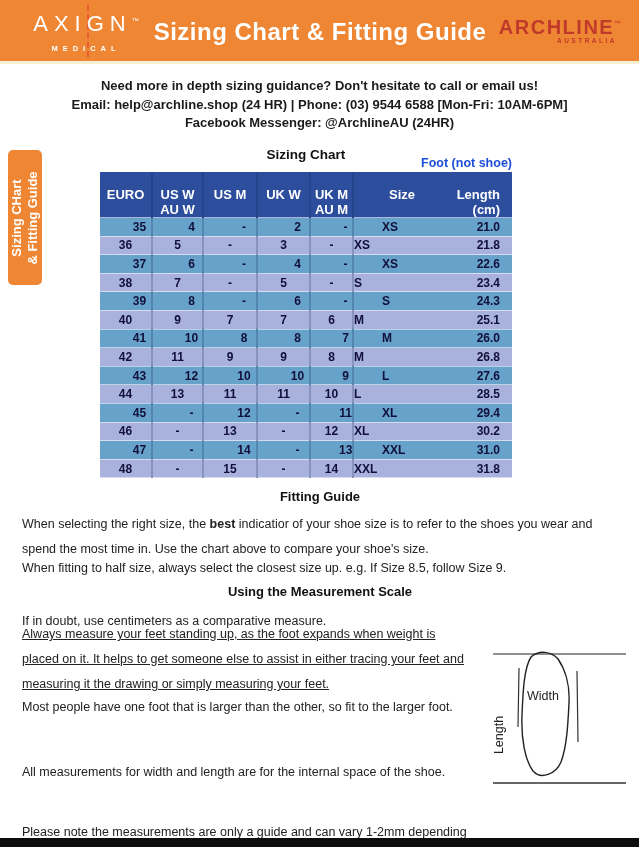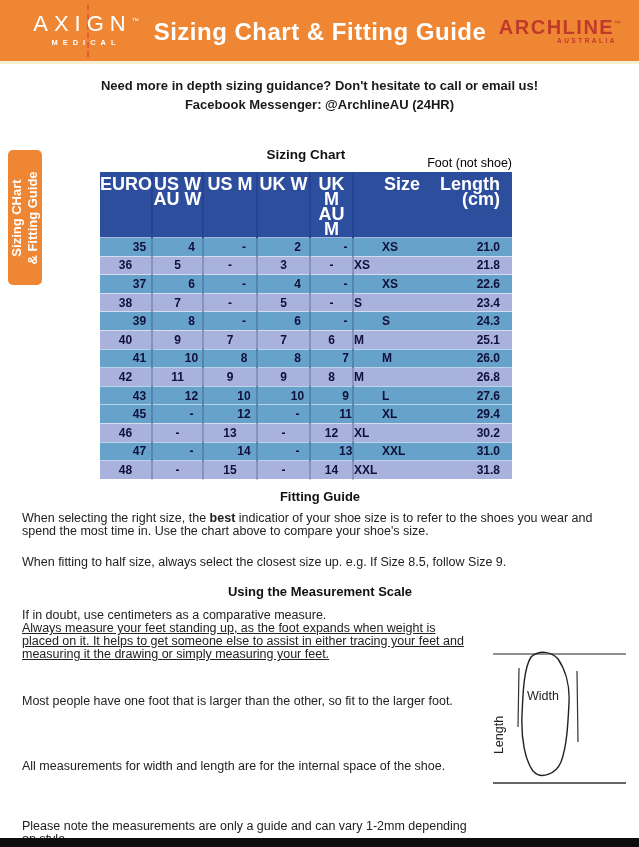--- a/index.html
+++ b/index.html
@@ -11,21 +11,21 @@
   html,body{background:#e9e9e9;}
   body{font-family:"Liberation Sans",sans-serif;}
   .page{position:relative;width:639px;height:847px;background:#ffffff;overflow:hidden;margin:0 auto;}
 
   
   .header{position:absolute;left:0;top:0;width:639px;height:64px;background:var(--orange);
           border-bottom:3px solid var(--header-underline);}
   .axign{position:absolute;left:30px;top:9px;width:112px;text-align:center;color:#fff;}
   .axign-line1{font-size:22px;font-weight:400;letter-spacing:6px;line-height:24px;position:relative;z-index:2;}
   .axign-line1 sup{font-size:7px;letter-spacing:0;vertical-align:super;}
-  .axign-sub{font-size:7.5px;font-weight:700;letter-spacing:5px;margin-top:2px;position:relative;z-index:2;}
+  .axign-sub{font-size:7.5px;font-weight:700;letter-spacing:5px;margin-top:8px;position:relative;z-index:2;}
   .axign-dash{position:absolute;left:57px;top:-4px;height:52px;width:0;
               border-left:2px dashed var(--axign-dash-red);z-index:1;}
   .page-title{position:absolute;left:150px;top:18px;width:340px;text-align:center;color:#fff;
               font-size:24px;font-weight:700;letter-spacing:0.5px;}
   .archline{position:absolute;right:14px;top:14px;width:130px;text-align:center;color:var(--archline-red);}
   .archline-line1{font-size:20px;font-weight:700;letter-spacing:1.5px;line-height:20px;}
   .archline-line1 sup{font-size:7px;letter-spacing:0;}
   .archline-sub{font-size:6.5px;font-weight:700;letter-spacing:2.5px;text-align:right;padding-right:8px;margin-top:0px;}
 
   
@@ -35,44 +35,44 @@
   
   .side-tab{position:absolute;left:8px;top:150px;width:34px;height:135px;background:var(--orange);
             border-radius:5px;}
   .side-tab-text{position:absolute;left:50%;top:50%;transform:translate(-50%,-50%) rotate(-90deg);
                  white-space:nowrap;text-align:center;color:#fff;font-size:13px;font-weight:700;line-height:16px;}
 
   
   .chart-title{position:absolute;left:100px;top:147px;width:412px;text-align:center;
                font-size:13.5px;font-weight:700;color:#111;}
   .foot-note{position:absolute;left:300px;top:156px;width:212px;text-align:right;
-             font-size:12.5px;font-weight:400;color:#000000;}
+             font-size:12.5px;font-weight:700;color:#1d4ed8;}
   table.sizing{position:absolute;left:100px;top:172px;width:412px;border-collapse:collapse;table-layout:fixed;}
   table.sizing col.c0{width:52px;} table.sizing col.c1{width:51px;} table.sizing col.c2{width:54px;}
   table.sizing col.c3{width:53px;} table.sizing col.c4{width:43px;} table.sizing col.c5{width:87px;}
   table.sizing col.c6{width:72px;}
-  table.sizing th{background:var(--table-header-blue);color:#fff;font-size:18px;font-weight:700;
-                  height:37px;vertical-align:top;padding-top:5px;line-height:15px;text-align:center;
+  table.sizing th{background:var(--table-header-blue);color:#fff;font-size:13px;font-weight:700;
+                  height:37px;vertical-align:top;padding-top:15px;line-height:15px;text-align:center;
                   border-bottom:1px solid rgba(255,255,255,0.6);}
   table.sizing th.col5{text-align:center;padding-left:10px;}
   table.sizing th.col6{text-align:right;padding-right:12px;}
   table.sizing td{height:18.6px;font-size:12px;font-weight:700;color:var(--table-text);text-align:center;
                   border-bottom:1px solid rgba(255,255,255,0.55);}
   table.sizing td.col0,table.sizing td.col1,table.sizing td.col2,table.sizing td.col3,table.sizing td.col4{
                   border-right:2px solid rgba(13,30,80,0.22);}
   table.sizing th.col0,table.sizing th.col1,table.sizing th.col2,table.sizing th.col3,table.sizing th.col4{
                   border-right:2px solid rgba(13,30,80,0.18);}
   table.sizing td.col5{text-align:left;}
   table.sizing td.col6{text-align:right;padding-right:12px;}
   tr.row-dark td{background:var(--row-dark);padding-left:28px;}
   tr.row-light td{background:var(--row-light);}
 
   
   .h-center{position:absolute;left:14px;width:612px;text-align:center;font-size:13px;font-weight:700;color:#111;}
-  .para{position:absolute;left:22px;font-size:12.5px;color:var(--body-text);line-height:13px;}
+  .para{position:absolute;left:22px;font-size:12.5px;color:var(--body-text);line-height:25px;}
   #fit-heading{top:489px;}
   #fit-p1{top:512px;width:596px;}
   #fit-p2{top:556px;width:596px;}
   #meas-heading{top:584px;}
   #meas-p1{top:609px;width:560px;}
   #meas-p2{top:622px;width:452px;text-decoration:underline;}
   #meas-p3{top:695px;width:470px;}
   #meas-p4{top:760px;width:470px;}
   #meas-p5{top:820px;width:452px;}
 
@@ -96,20 +96,21 @@
     </div>
     <div class="page-title">Sizing Chart &amp; Fitting Guide</div>
     <div class="archline">
       <div class="archline-line1"><span>ARCHLINE</span><sup>™</sup></div>
       <div class="archline-sub">AUSTRALIA</div>
     </div>
   </div>
 
   <div class="contact">
     <div>Need more in depth sizing guidance? Don't hesitate to call or email us!</div>
+    <div>Email: help@archline.shop (24 HR) | Phone: (03) 9544 6588 [Mon-Fri: 10AM-6PM]</div>
     <div>Facebook Messenger: @ArchlineAU (24HR)</div>
   </div>
 
   <div class="side-tab">
     <div class="side-tab-text">
       <div>Sizing CHart</div>
       <div>&amp; Fitting Guide</div>
     </div>
   </div>
 
@@ -229,20 +230,29 @@
         </tr>
         <tr class="row-dark">
           <td class="col0">43</td>
           <td class="col1">12</td>
           <td class="col2">10</td>
           <td class="col3">10</td>
           <td class="col4">9</td>
           <td class="col5">L</td>
           <td class="col6">27.6</td>
         </tr>
+        <tr class="row-light">
+          <td class="col0">44</td>
+          <td class="col1">13</td>
+          <td class="col2">11</td>
+          <td class="col3">11</td>
+          <td class="col4">10</td>
+          <td class="col5">L</td>
+          <td class="col6">28.5</td>
+        </tr>
         <tr class="row-dark">
           <td class="col0">45</td>
           <td class="col1">-</td>
           <td class="col2">12</td>
           <td class="col3">-</td>
           <td class="col4">11</td>
           <td class="col5">XL</td>
           <td class="col6">29.4</td>
         </tr>
         <tr class="row-light">

